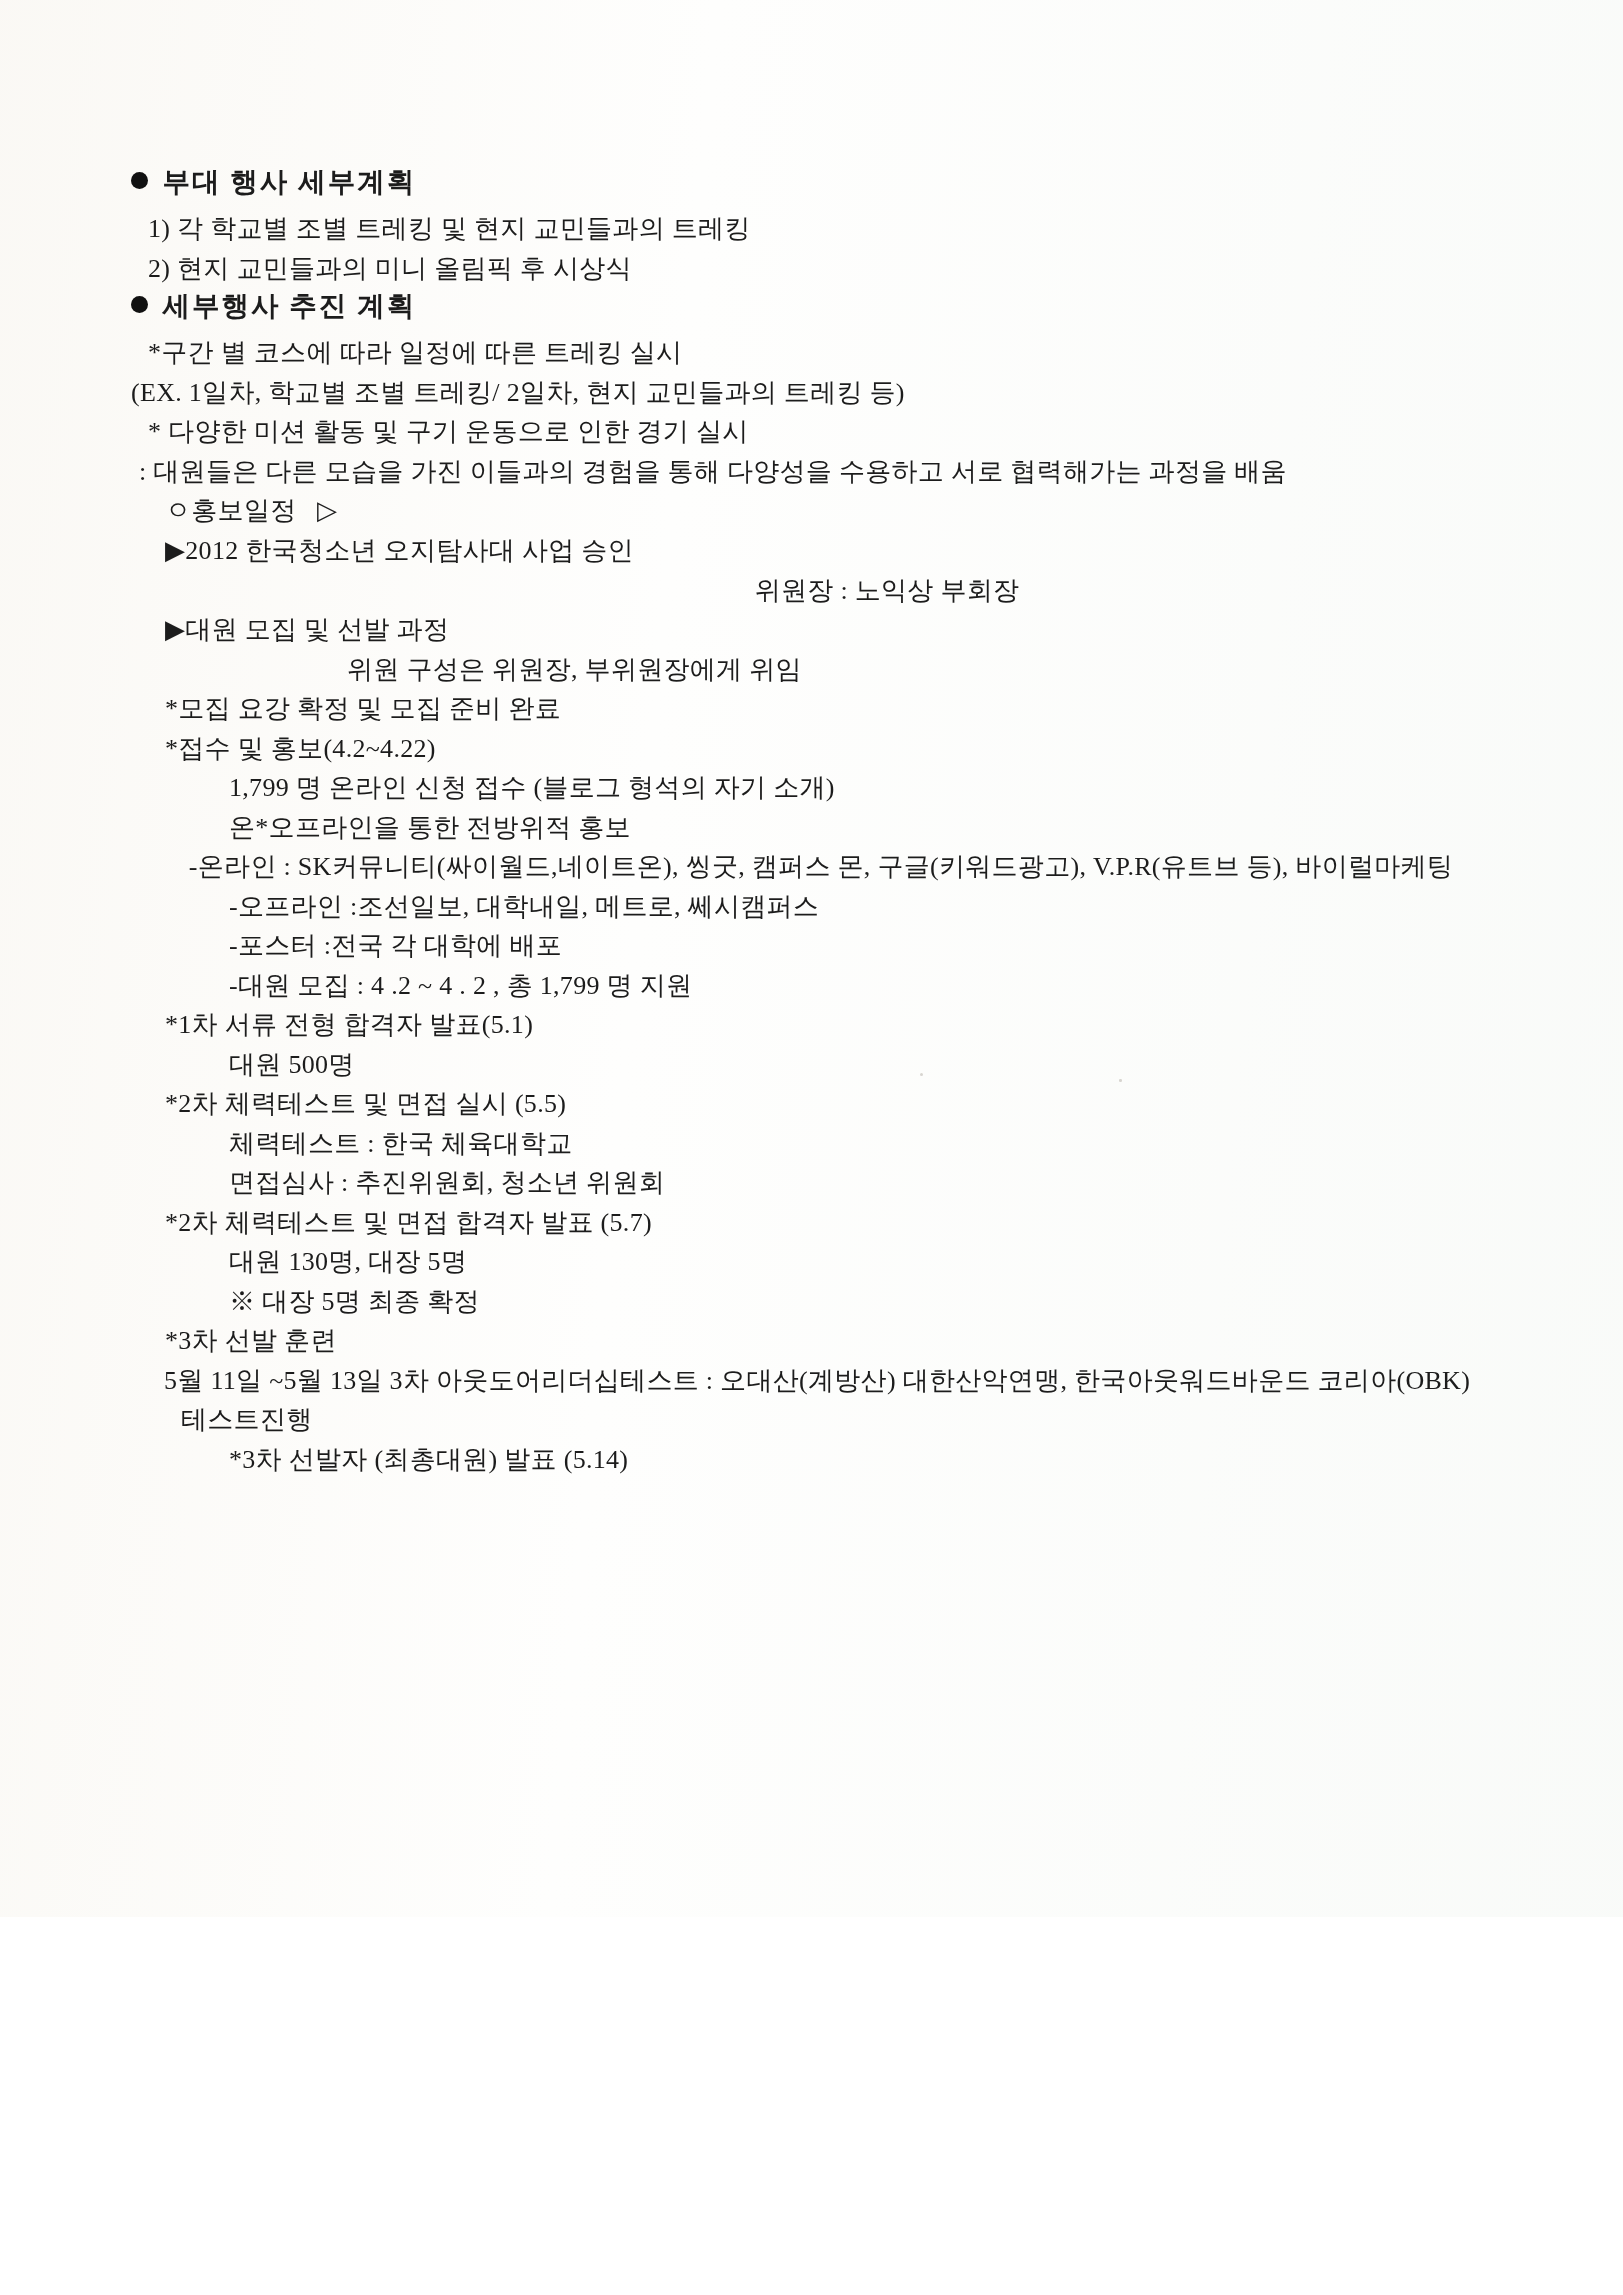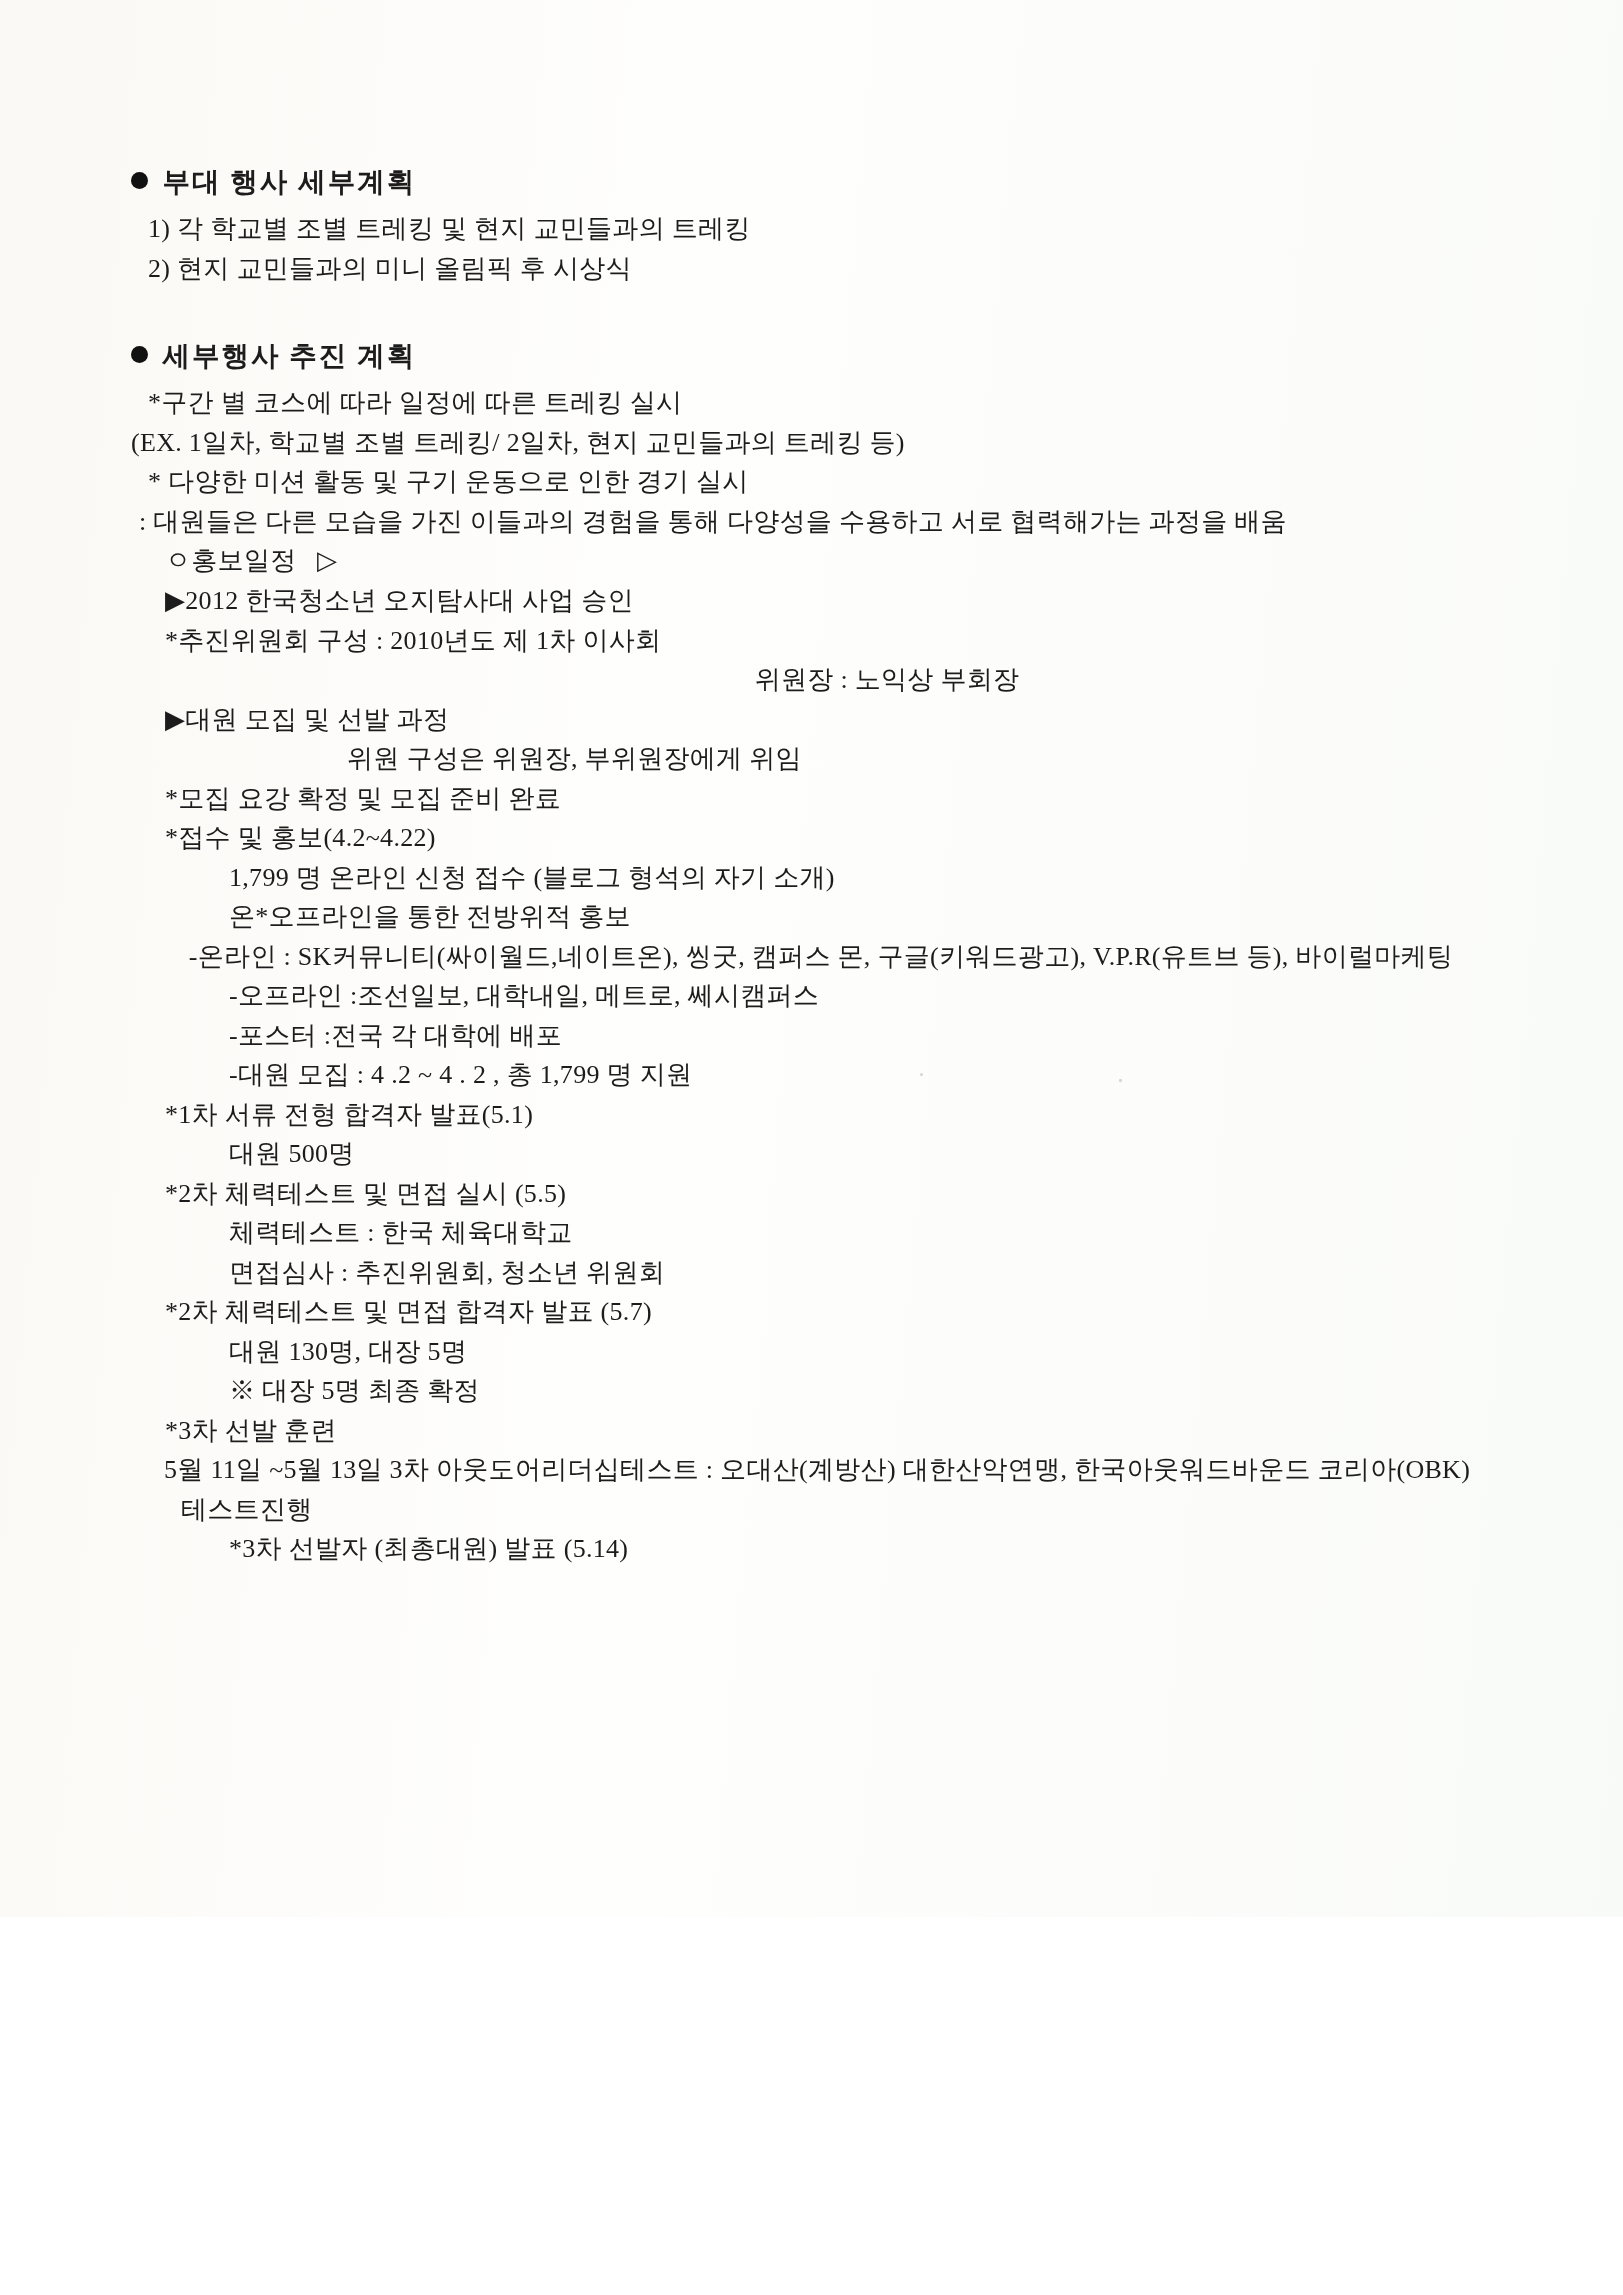--- a/index.html
+++ b/index.html
@@ -36,21 +36,20 @@
     margin-bottom: 0;
   }
 
   .heading {
     display: flex;
     align-items: center;
     gap: 14.4px;
     font-size: 27.5px;
     font-weight: bold;
     letter-spacing: 1.3px;
-    margin-top: 50px;
     margin-bottom: 9.2px;
   }
   .heading.first { margin-top: 0; }
   .bullet-dot {
     display: inline-block;
     width: 17px;
     height: 17px;
     border-radius: 50%;
     background: #111;
     flex: 0 0 auto;
@@ -119,21 +118,20 @@
       <div class="line indent-1">*구간 별 코스에 따라 일정에 따른 트레킹 실시</div>
       <div class="line indent-0">(EX. 1일차, 학교별 조별 트레킹/ 2일차, 현지 교민들과의 트레킹 등)</div>
       <div class="line indent-1">* 다양한 미션 활동 및 구기 운동으로 인한 경기 실시</div>
       <div class="wrap-line hang">: 대원들은 다른 모습을 가진 이들과의 경험을 통해 다양성을 수용하고 서로 협력해가는 과정을 배움</div>
     </div>
 
     <div class="section">
 
       <div class="line indent-2">ㅇ홍보일정   ▷</div>
       <div class="line indent-2">▶2012 한국청소년 오지탐사대 사업 승인</div>
-      <div class="line indent-2">*추진위원회 구성 : 2010년도 제 1차 이사회</div>
       <div class="line indent-4">위원장 : 노익상 부회장</div>
       <div class="line indent-2">▶대원 모집 및 선발 과정</div>
       <div class="line indent-5">위원 구성은 위원장, 부위원장에게 위임</div>
       <div class="line indent-2">*모집 요강 확정 및 모집 준비 완료</div>
       <div class="line indent-2">*접수 및 홍보(4.2~4.22)</div>
       <div class="line indent-3">1,799 명 온라인 신청 접수 (블로그 형석의 자기 소개)</div>
       <div class="line indent-3">온*오프라인을 통한 전방위적 홍보</div>
       <div class="wrap-line hang" style="padding-left:34px; text-indent:-17px;text-align:center;">-온라인 : SK커뮤니티(싸이월드,네이트온), 씽굿, 캠퍼스 몬, 구글(키워드광고), V.P.R(유트브 등), 바이럴마케팅</div>
       <div class="line indent-3">-오프라인 :조선일보, 대학내일, 메트로, 쎄시캠퍼스</div>
       <div class="line indent-3">-포스터 :전국 각 대학에 배포</div>

